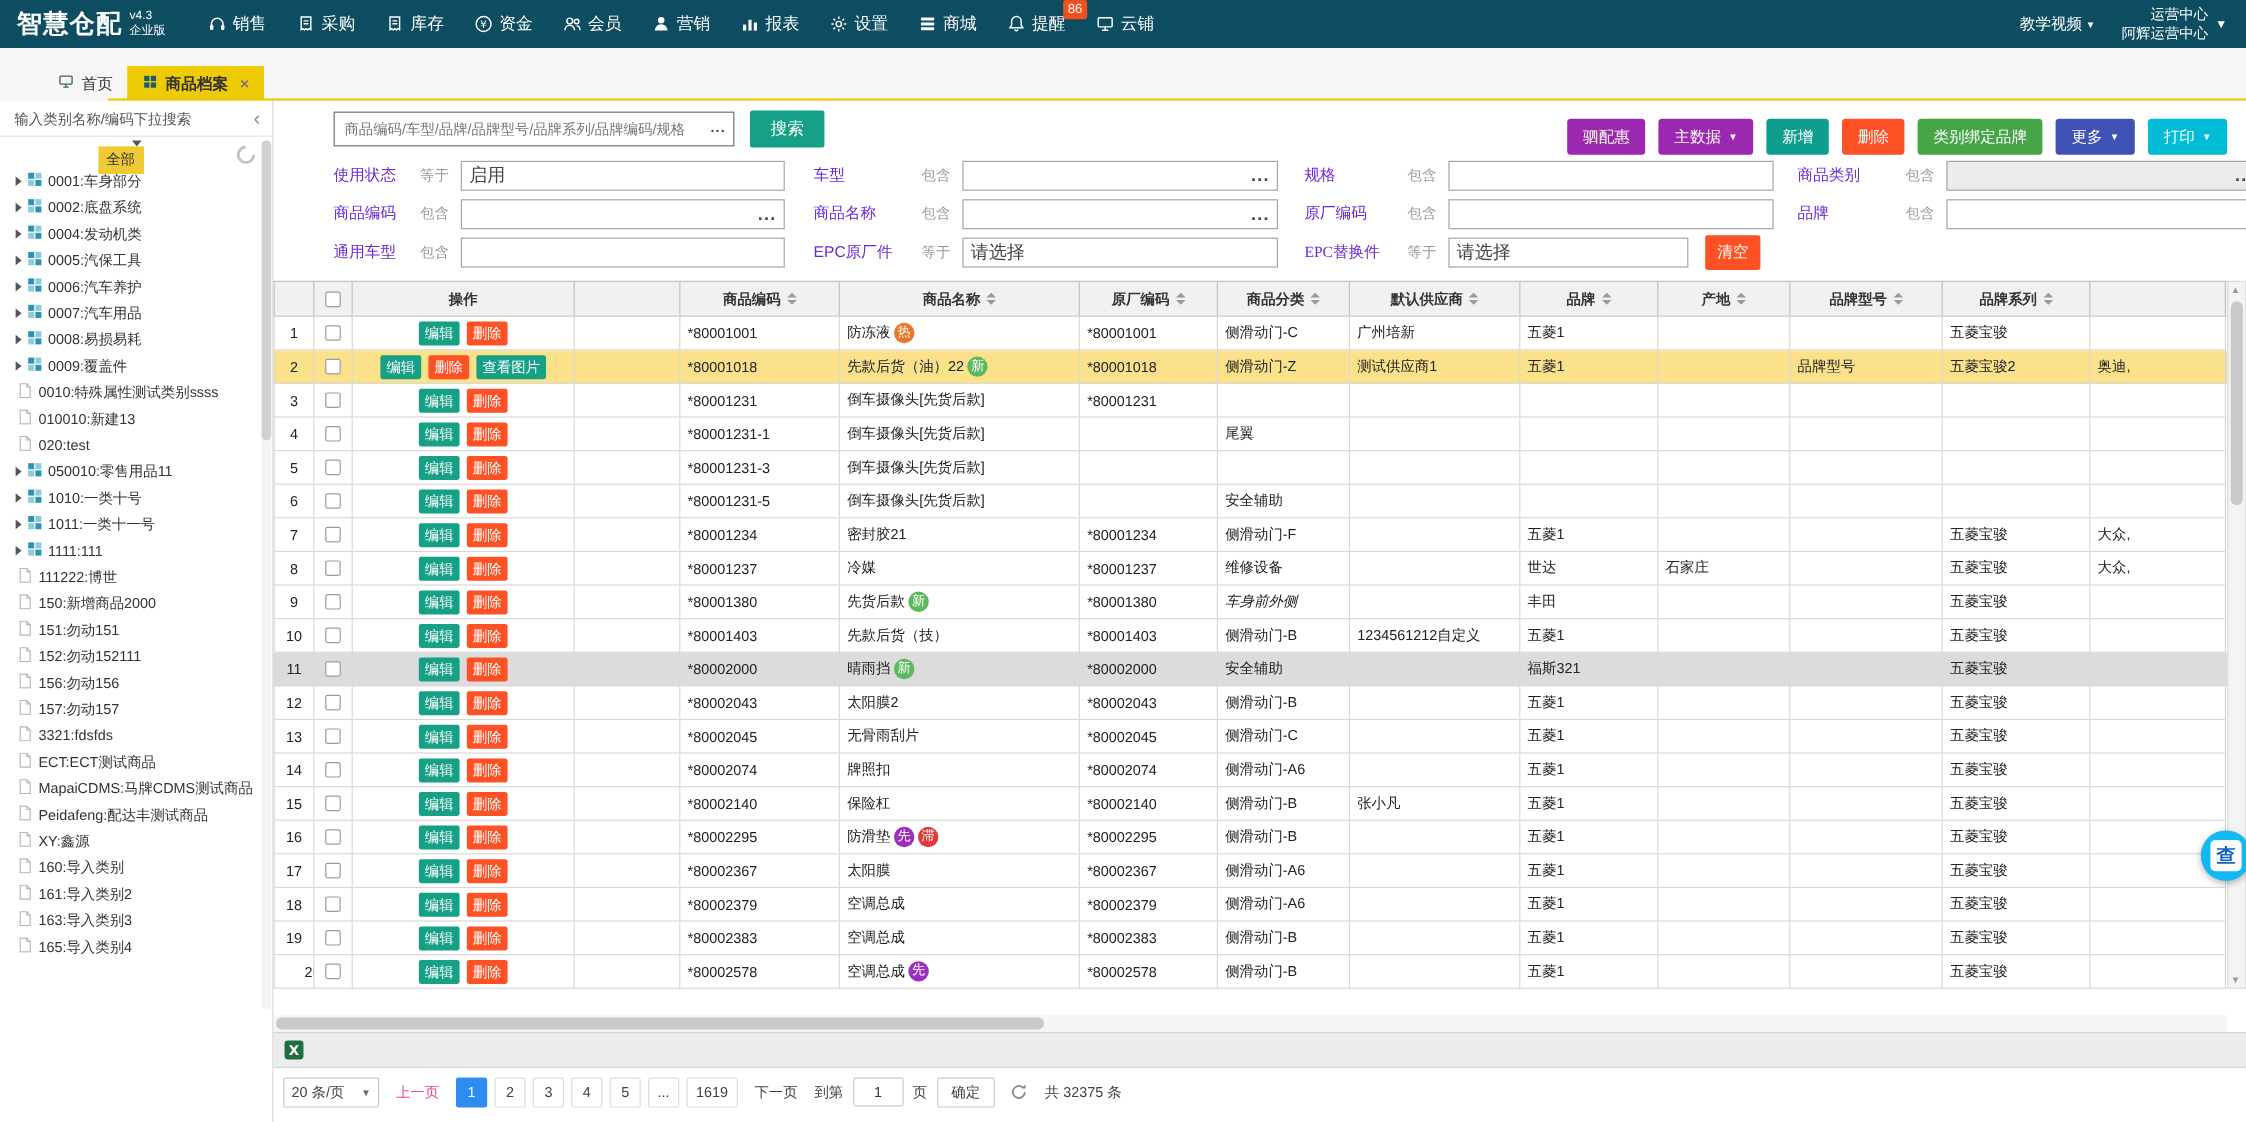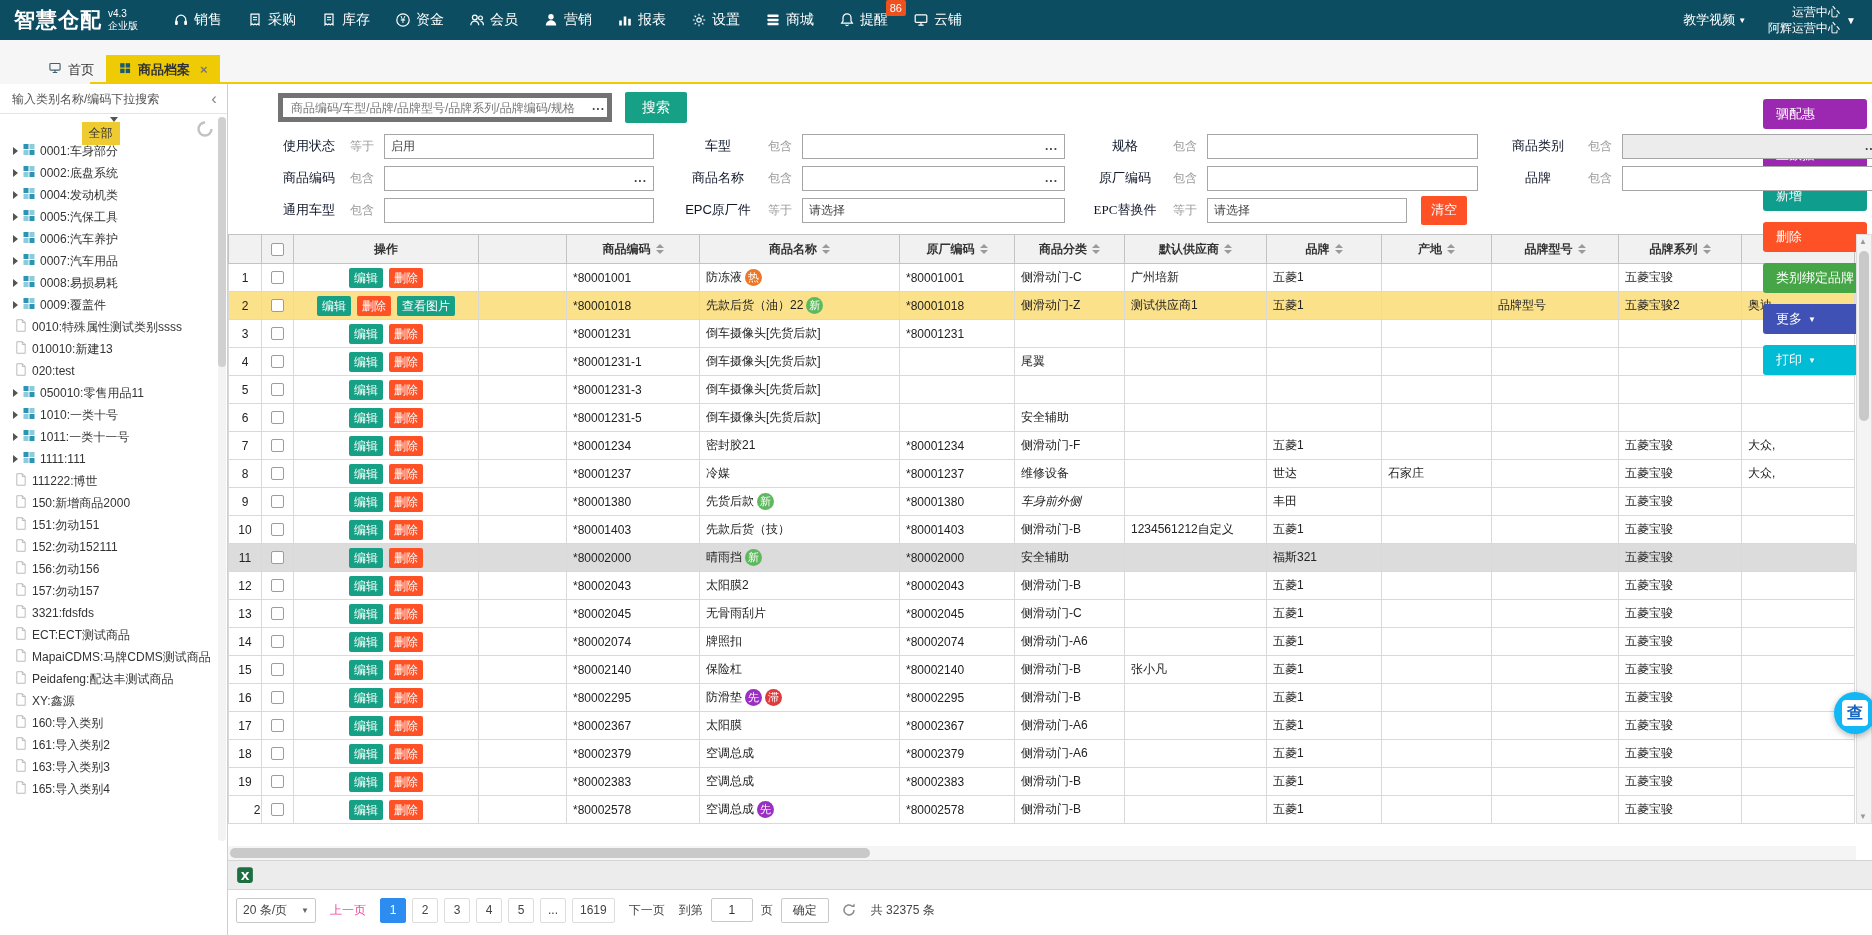--- a/index.html
+++ b/index.html
@@ -48,34 +48,34 @@
   .root-row { height:23px; display:flex; align-items:center;flex-direction:column; }
   .root-label { background:#eecb31; flex:1; margin-right:26px; padding:3px 7px; font-size:12px; }
   .sb-refresh { position:absolute; right:13px; top:36px; width:18px; height:18px; }
   .sb-scroll { position:absolute; right:1px; top:33px; width:8px; height:724px; background:#f3f3f3; border-radius:4px; }
   .sb-thumb { width:8px; height:250px; background:#d0d0d0; border-radius:4px; }
   .main { flex:1; background:#fff; position:relative; }
   
   .topbar { height:46px; position:relative; }
   .search-wrap { position:absolute; left:50px; top:8px; display:flex; align-items:center; }
   .search-box { position:relative; }
-  .search-input { width:334px; height:29px; border:5px solid #737373; font-size:12px; padding:0 26px 0 8px; outline:none; color:#333; }
+  .search-input { width:334px; height:29px; border:1px solid #737373; font-size:12px; padding:0 26px 0 8px; outline:none; color:#333; }
   .search-input::placeholder { color:#777; }
   .in-ellipsis { position:absolute; right:7px; top:6px; font-weight:bold; color:#444; letter-spacing:1px; font-size:12px; cursor:pointer; }
   .search-btn { margin-left:13px; width:62px; height:31px; background:#16a085; color:#fff; border:none; font-size:14px; border-radius:2px; cursor:pointer; }
-  .toolbar { position:absolute; right:18px; top:15px; display:flex; gap:11px;flex-direction:column; }
+  .toolbar { position:absolute; right:29px; top:15px; display:flex; gap:11px; }
   .tb-btn { height:30px; padding:0 13px; color:#fff; font-size:13px; border:none; border-radius:3px; display:flex; align-items:center; gap:6px; cursor:pointer; white-space:nowrap; }
   .tb-btn .caret-sm { font-size:8px; }
   
   .filters { margin-left:50px; }
   .filter-row { display:flex; align-items:center; height:32px; }
   .fgroup { display:flex; align-items:center; }
-  .flabel { text-align:center; font-size:13px; color:#0f172a; white-space:nowrap; }
+  .flabel { text-align:left; font-size:13px; color:#6d28d9; white-space:nowrap; }
   .fop { color:#9a9a9a; font-size:12px; margin:0 8px 0 10px; width:26px; flex:none; }
-  .finput { height:25px; border:1px solid #a6a6a6; font-size:12px; color:#444; padding:0 20px 0 6px; position:relative; display:flex; align-items:center; background:#fff; white-space:nowrap; overflow:hidden; }
+  .finput { height:25px; border:1px solid #a6a6a6; font-size:15px; color:#444; padding:0 20px 0 6px; position:relative; display:flex; align-items:center; background:#fff; white-space:nowrap; overflow:hidden; }
   .finput.disabled { background:#ececec; }
   .finput .trail { position:absolute; right:6px; color:#444; font-weight:bold; letter-spacing:1px; }
   .fg0 .flabel { width:62px; }   .fg0 .finput { width:270px; }
   .fg1 .flabel { width:80px; margin-left:24px; } .fg1 .finput { width:263px; }
   .fg2 .flabel { width:76px; margin-left:22px;font-family:Liberation Serif, serif; } .fg2 .finput { width:271px; }
   .fg3 .flabel { width:80px; margin-left:20px; } .fg3 .finput { width:263px; }
   .finput.short { width:200px !important; }
   .fclear { margin-left:14px; width:46px; height:29px; background:#ff5126; color:#fff; border:none; border-radius:2px; font-size:13px; cursor:pointer; }
   
   .grid-area { margin-top:8px; display:flex; }

